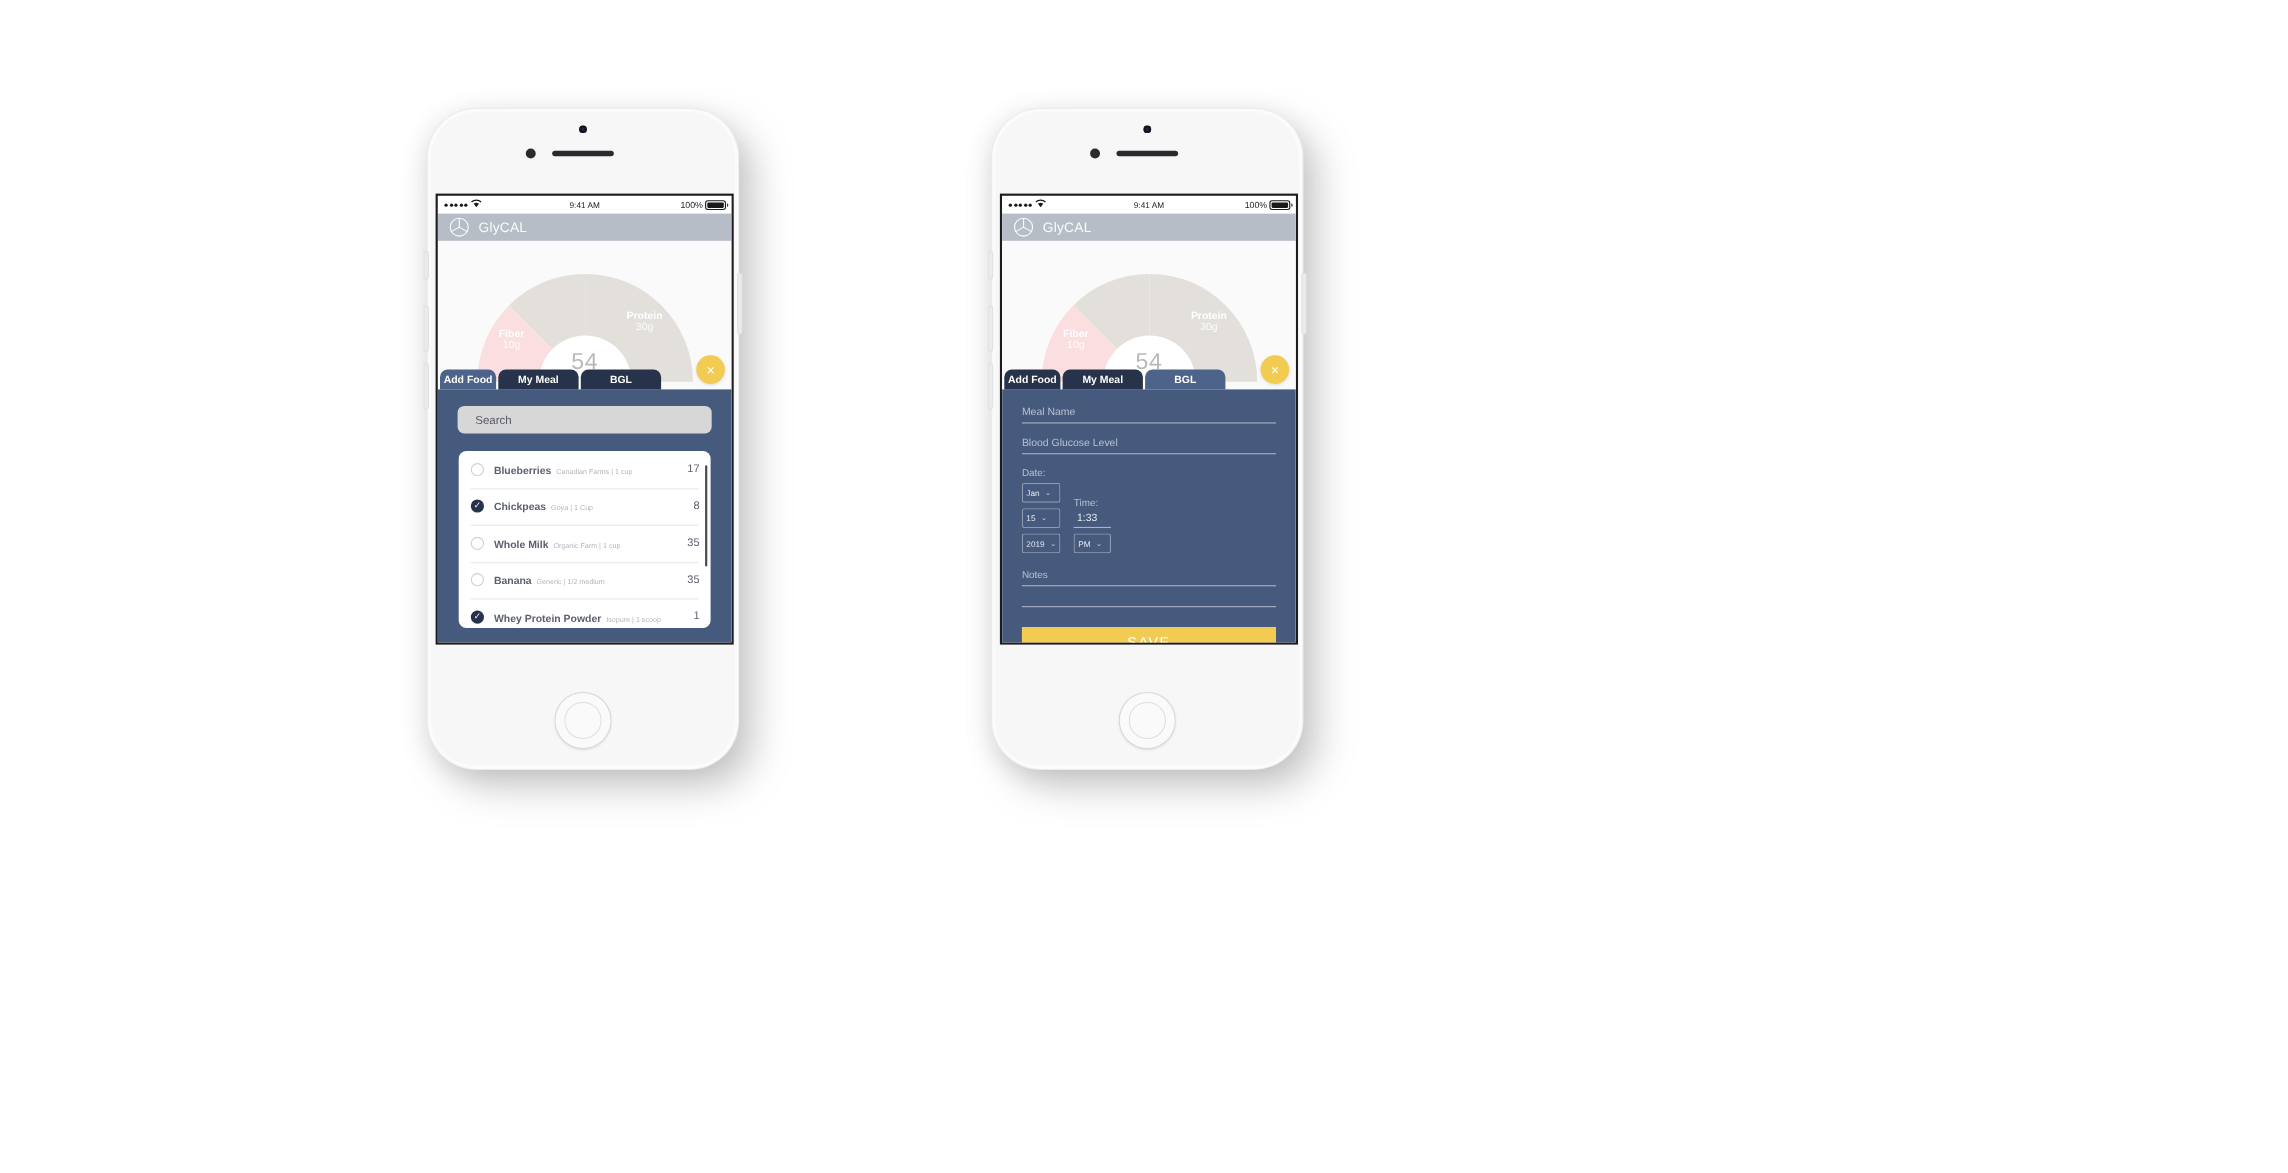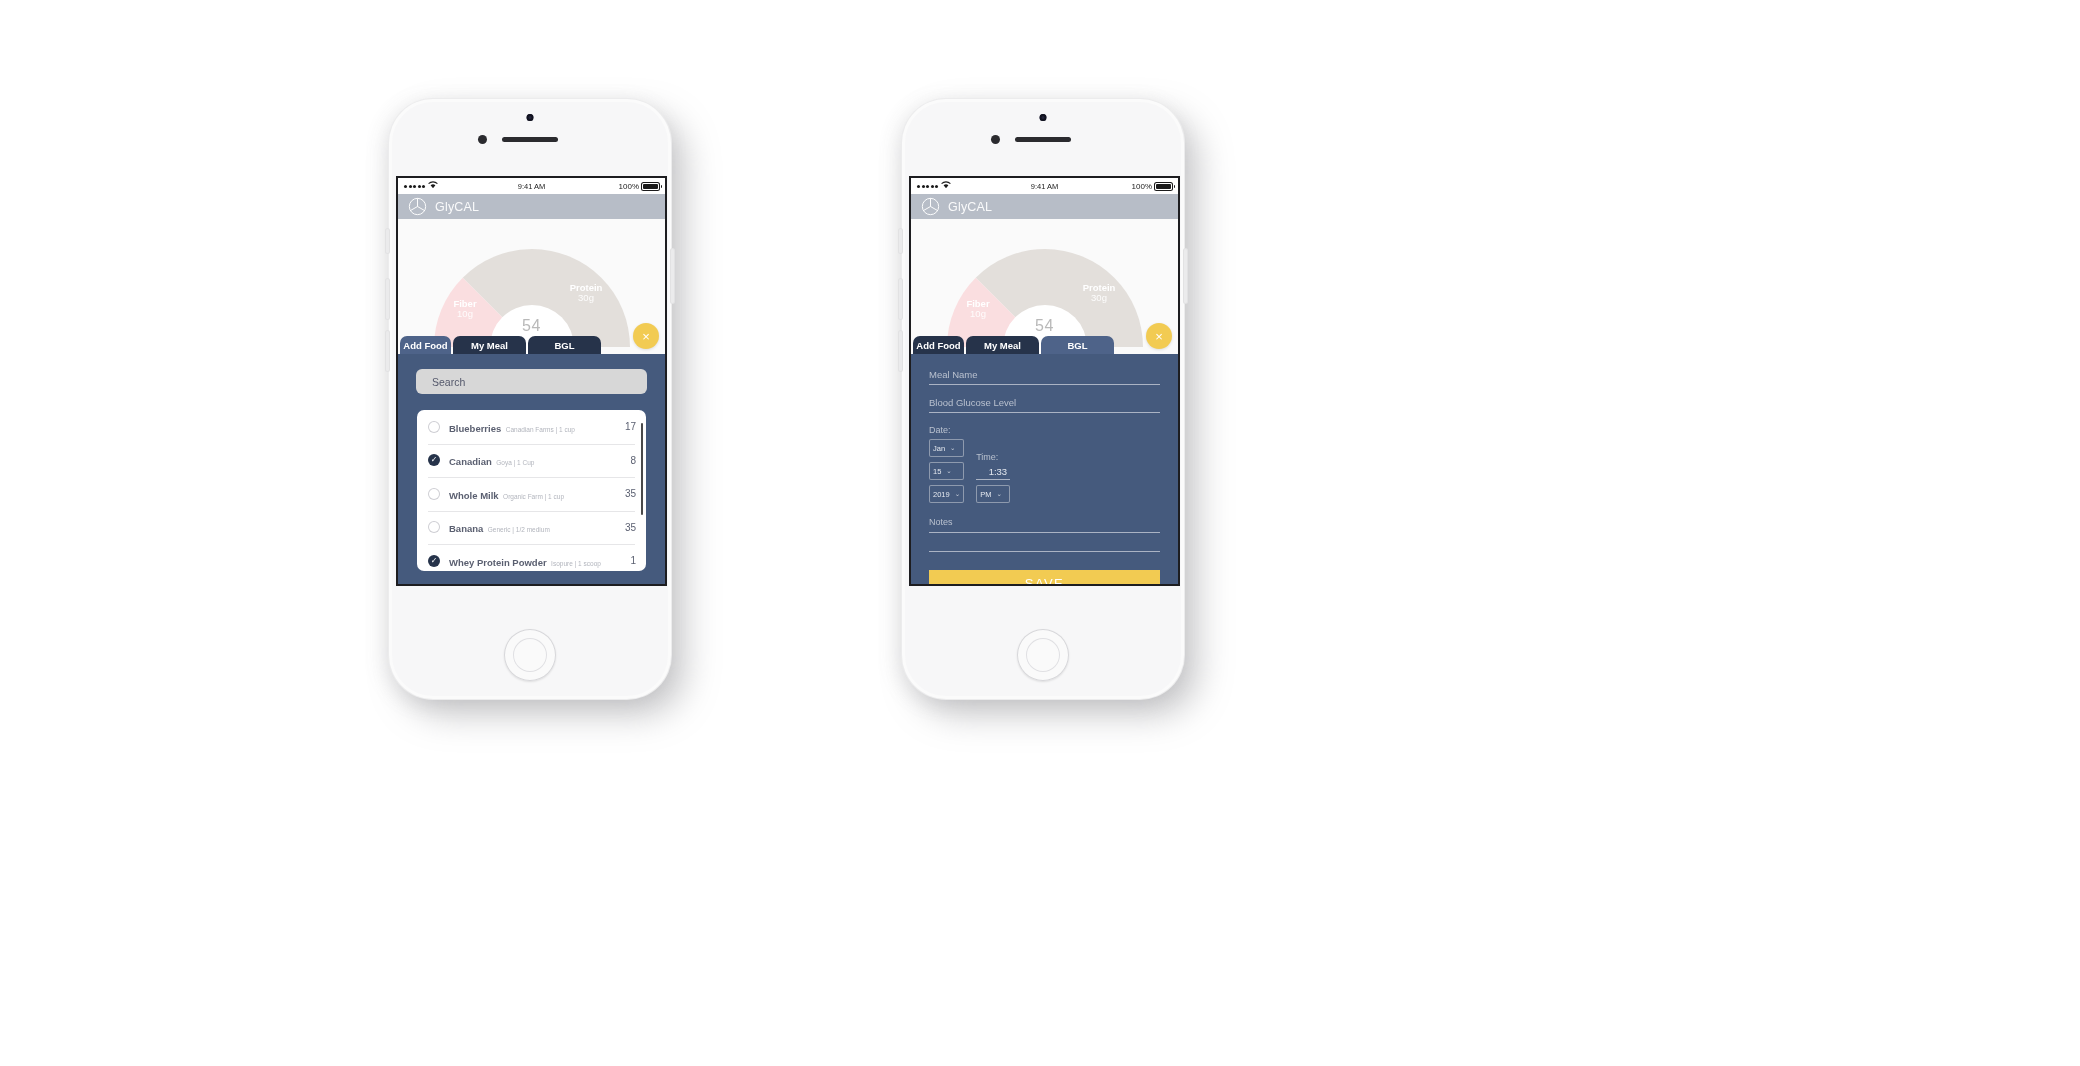--- a/index.html
+++ b/index.html
@@ -114,21 +114,21 @@
   .seg-label {
     position: absolute; text-align: center; color: #ffffff;
     line-height: 1.08; pointer-events: none;
   }
   .seg-label .nm { display:block; font-size: 9.5px; font-weight: bold; }
   .seg-label .vl { display:block; font-size: 9.5px; font-weight: 400; opacity: .92; }
   .seg-fiber   { left: 38px;  top: 80px; width: 58px; }
   .seg-protein { left: 152px; top: 64px; width: 72px; }
   .center-num {
     position: absolute; left: 50%; top: 98px; transform: translateX(-50%);
-    font-size: 16px; color: #b9b9b9; letter-spacing: .5px;
+    font-size: 21px; color: #b9b9b9; letter-spacing: .5px;
   }
 
   
   .panel {
     position: absolute; left: 0; right: 0; bottom: 0;
     top: 176px;
     background: #455a7d;
   }
   .tabrow {
     position: absolute; left: 0; right: 0; top: -18px;
@@ -219,21 +219,21 @@
     box-shadow: inset 0 0 0 1px #8e9aae;
     border-radius: 2px;
     display: flex; align-items: center; gap: 5px;
     padding: 0 4px;
     font-size: 7.5px; color: #e4e8ef;
   }
   .sel .cv { font-size: 6.5px; opacity: .85; }
   .time-val {
     font-size: 9.5px; color: #e4e8ef;
     border-bottom: 1px solid #aab3c4;
-    padding: 0 3px 2px 3px; min-width: 22px; text-align: right;
+    padding: 0 3px 2px 3px; min-width: 22px; text-align: left;
   }
   .notes-lbl { font-size: 9px; color: #b9c1cf; display:block; margin-bottom: 5px; }
   .notes-rule { height: 1px; background: #aab3c4; margin-bottom: 18px; }
   .save {
     margin: 12px 0 0 0; height: 27px;
     background: #f2cb52;
     display: flex; align-items: center; justify-content: center;
     color: #ffffff; font-size: 13px; letter-spacing: 1.4px;
   }
 </style>
@@ -322,21 +322,21 @@
               <span class="chk"></span>
               <span class="fr-text">
                 <span class="fr-name">Blueberries</span>
                 <span class="fr-sub">Canadian Farms | 1 cup</span>
               </span>
               <span class="fr-val">17</span>
             </div>
             <div class="foodrow">
               <span class="chk on"></span>
               <span class="fr-text">
-                <span class="fr-name">Canadian</span>
+                <span class="fr-name">Chickpeas</span>
                 <span class="fr-sub">Goya  | 1 Cup</span>
               </span>
               <span class="fr-val">8</span>
             </div>
             <div class="foodrow">
               <span class="chk"></span>
               <span class="fr-text">
                 <span class="fr-name">Whole Milk</span>
                 <span class="fr-sub">Organic Farm | 1 cup</span>
               </span>

